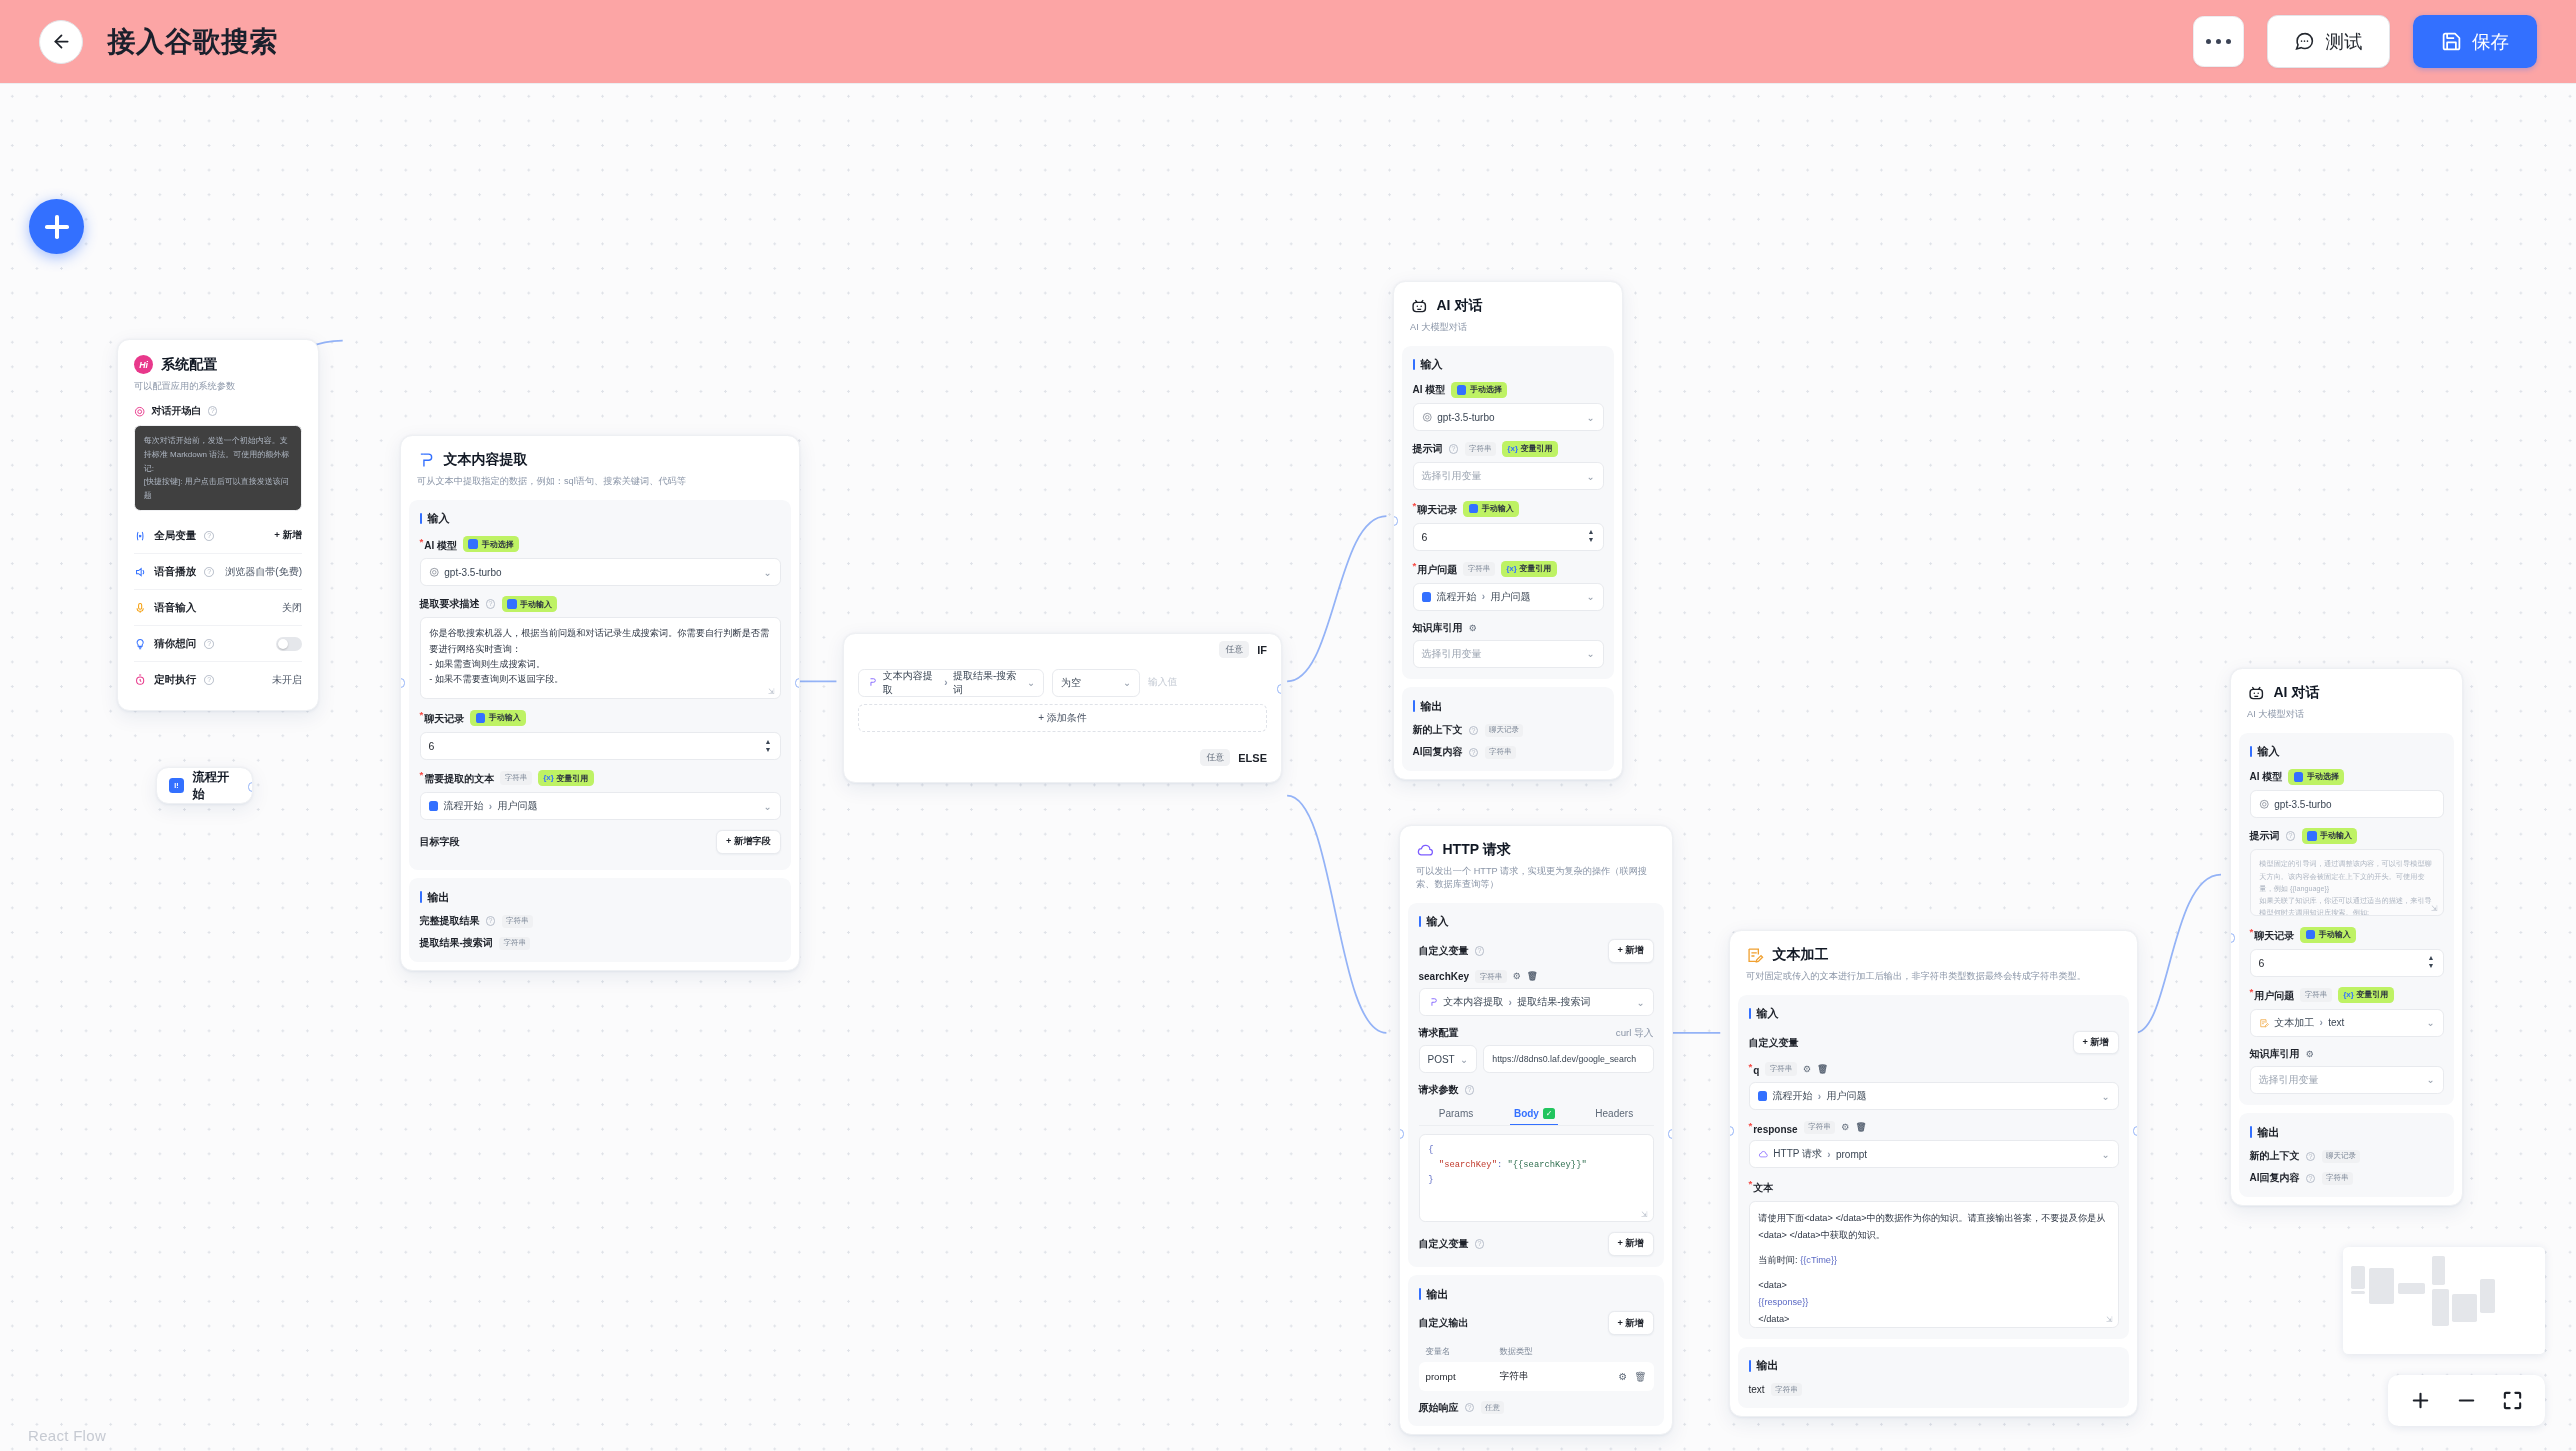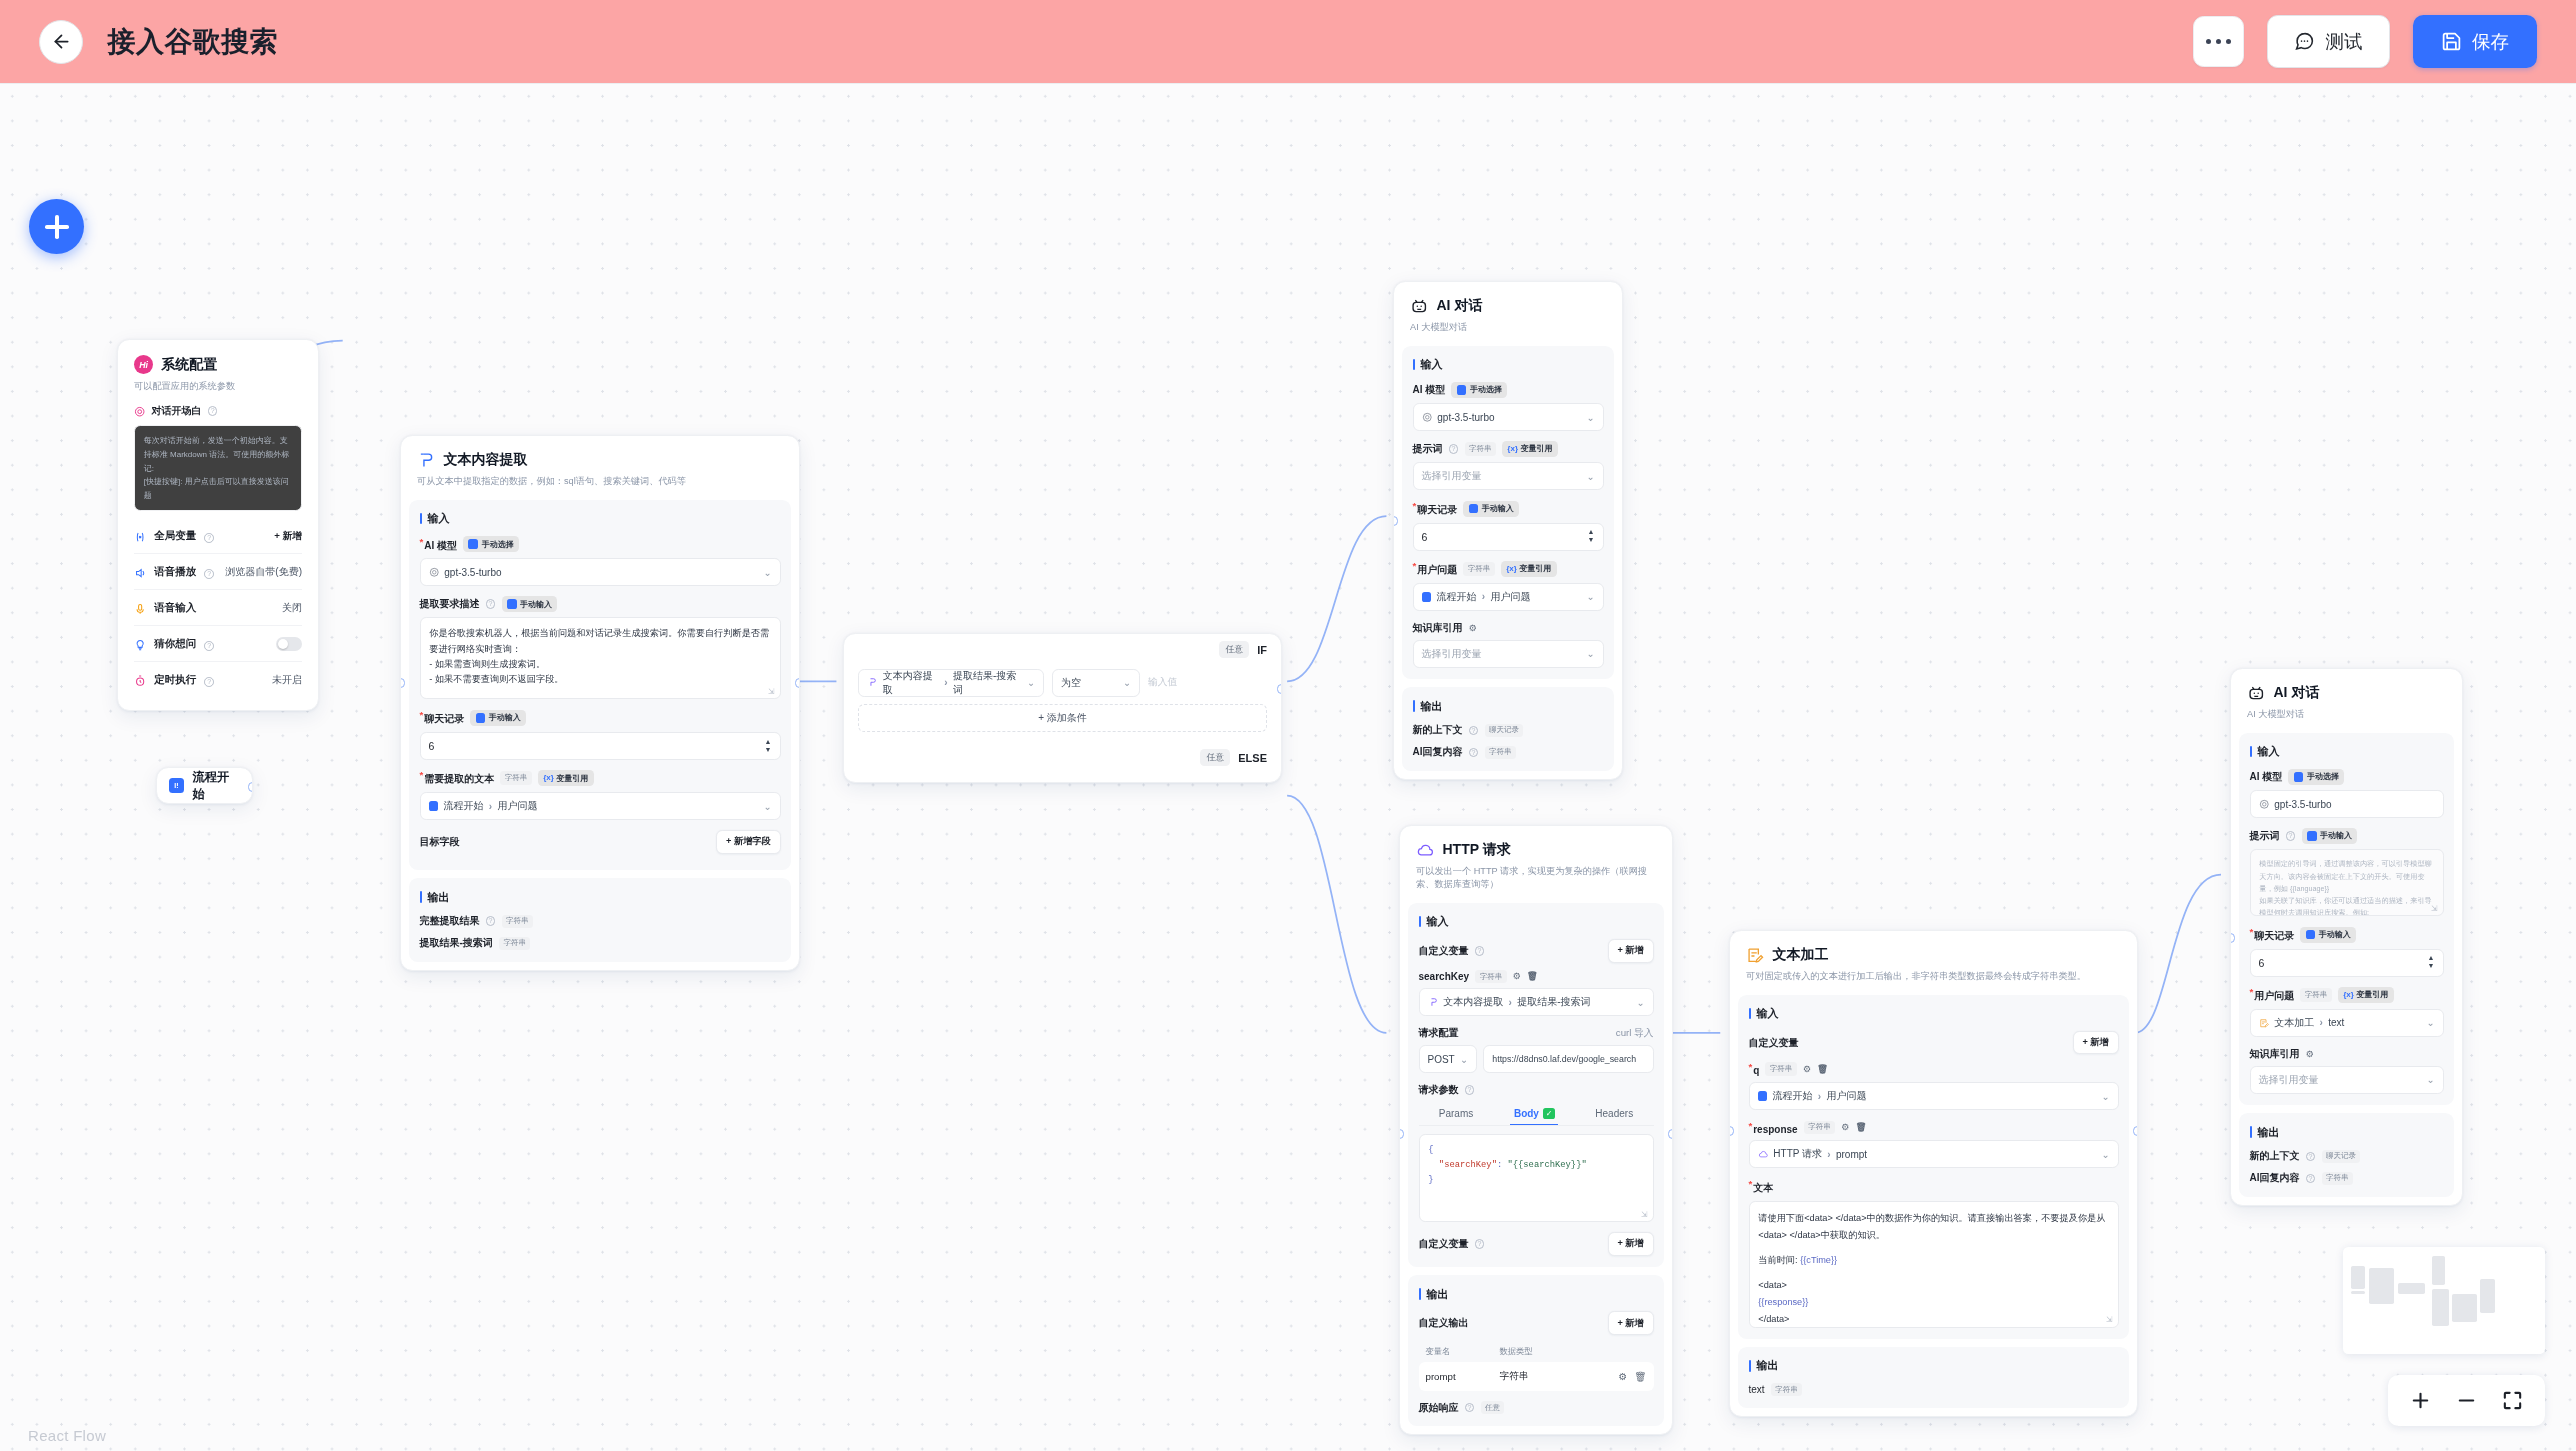--- a/index.html
+++ b/index.html
@@ -108,21 +108,21 @@
     width: 9.7px; height: 9.7px; border-radius: 50%; border: 0.9px solid #b6bdc9;
     color: #b6bdc9; font-size: 7px; line-height: 8px; text-align: center;
     display: inline-block; font-weight: 400;
   }
   .tag {
     font-size: 7.5px; font-weight: 400; color: #7c8797; background: #f0f1f3;
     padding: 1.8px 4.4px; border-radius: 3.5px; line-height: 1.3;
   }
   .pill {
     display: inline-flex; align-items: center; gap: 3.5px;
-    font-size: 8px; font-weight: 700; color: #2b3340; background: #e5e5e5;
+    font-size: 8px; font-weight: 700; color: #2b3340; background: #bef264;
     padding: 2.6px 5.3px; border-radius: 4.4px;
   }
   .pill .sq { width: 9.7px; height: 9.7px; border-radius: 2.6px; flex:none; display:block;}
   .pill.blue .sq { background: #3370ff; }
   .pill.var .sq { background: transparent; color:#3370ff; font-size:8px; line-height:9.7px; text-align:center;}
 
   .sel {
     background: #fff; border: 0.9px solid #e8eaee; border-radius: 6.2px;
     height: 28px; display: flex; align-items: center; padding: 0 8px;
     font-size: 10px; color: #3b4654; gap: 5.3px; cursor: pointer;
@@ -175,21 +175,21 @@
   .outrow:last-child { margin-bottom: 0; }
 
   
   .handle {
     position: absolute; width: 9.7px; height: 9.7px; border-radius: 50%;
     background: #fff; border: 1.8px solid #94b3f7; z-index: 5;
   }
 
   
   .sysrow {
-    display: flex; align-items: flex-end; gap: 8px; padding: 10.5px 0;
+    display: flex; align-items: center; gap: 8px; padding: 10.5px 0;
     border-bottom: 0.9px solid #f1f2f5; font-size: 10.5px; font-weight: 700; color: #1d2129;
   }
   .sysrow:last-child { border-bottom: none; }
   .sysrow .val { margin-left: auto; font-size: 10px; font-weight: 400; color: #4a5464; }
   .sysrow .addlink { margin-left: auto; font-size: 9.7px; font-weight: 700; color: #1d2129; cursor: pointer; }
   .toggle {
     margin-left: auto; width: 26px; height: 14px; border-radius: 8px;
     background: #e5e7eb; position: relative; cursor: pointer;
   }
   .toggle::after { content: ''; position: absolute; top: 1.8px; left: 1.8px; width: 10.5px; height: 10.5px; border-radius: 50%; background: #fff; box-shadow: 0 0.9px 1.8px rgba(0,0,0,.2); }

